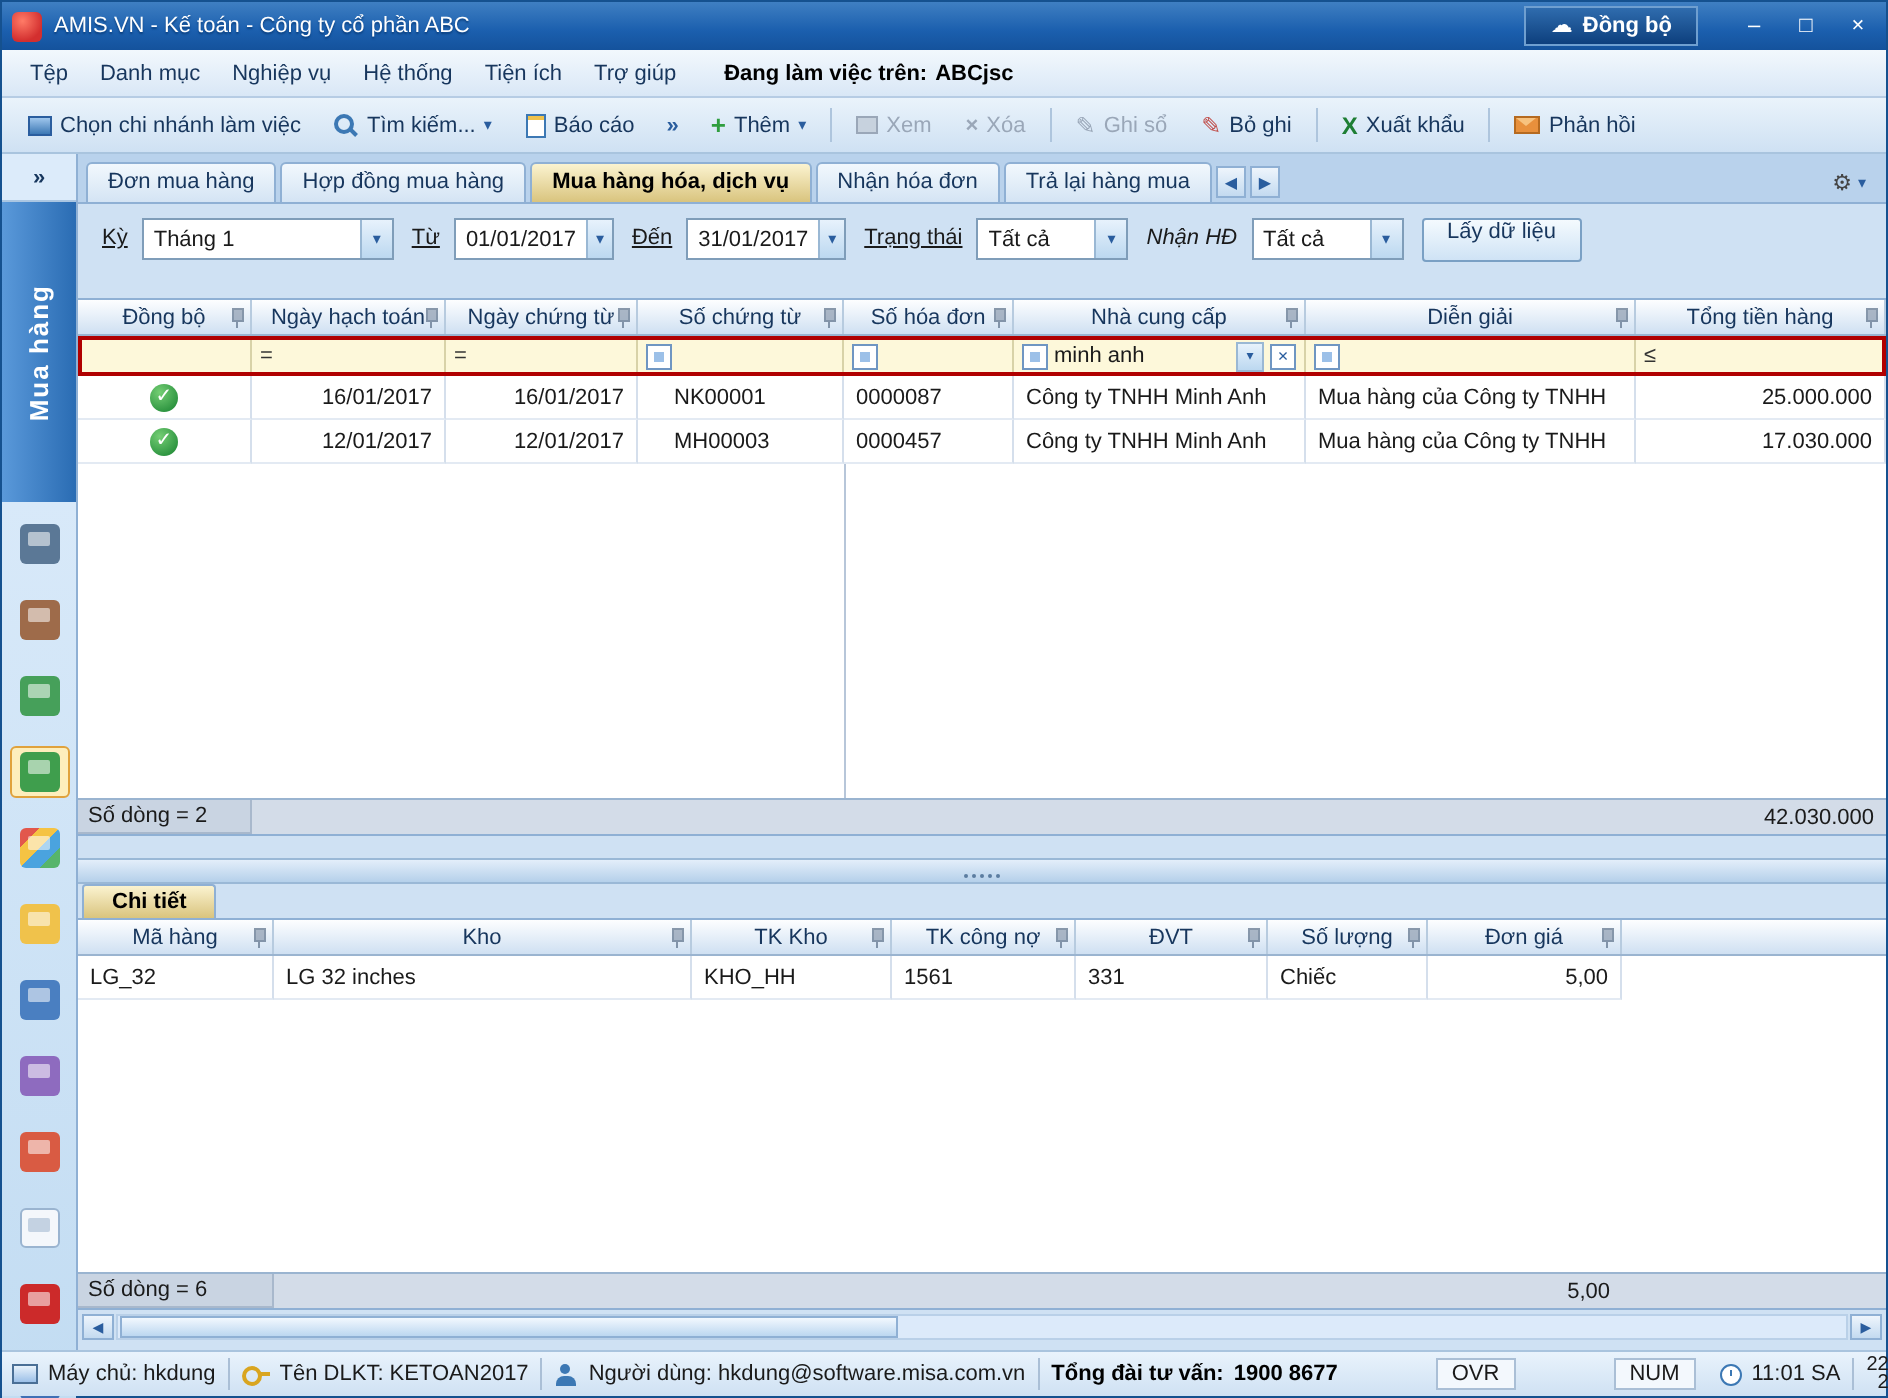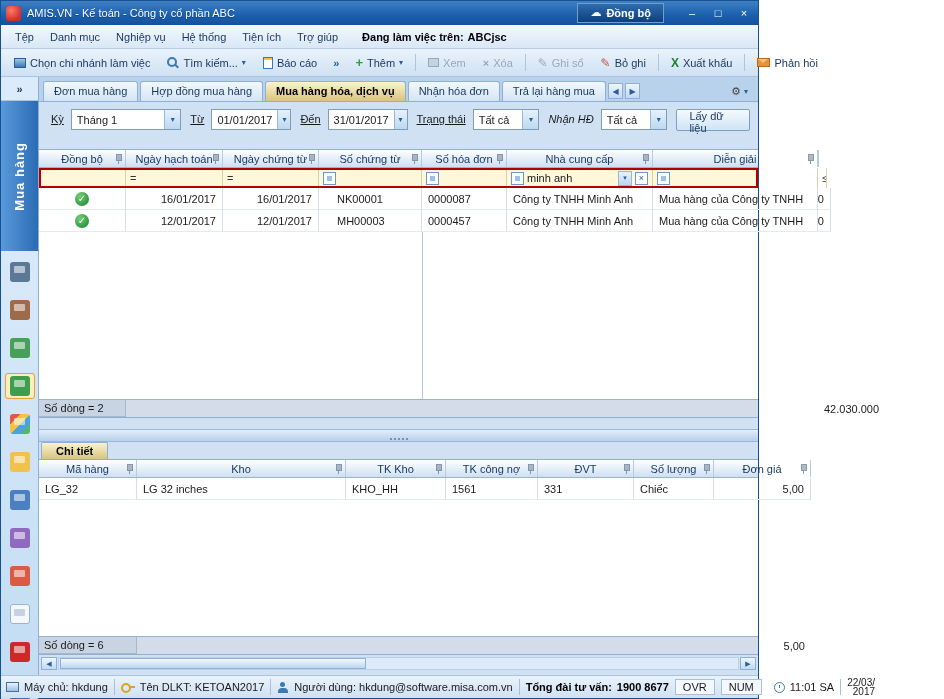--- a/index.html
+++ b/index.html
@@ -1,18 +1,18 @@
 <!DOCTYPE html>
 <html><head>
 <meta charset="utf-8">
 <style>
   * { margin:0; padding:0; box-sizing:border-box; }
   html,body { width:944px; height:699px; }
   body { overflow:hidden; font-family:"Liberation Sans","DejaVu Sans",sans-serif; font-size:11px; color:#1a1a1a; cursor:default; }
-  .window { width:759px; height:699px; display:flex; flex-direction:column; background:#eab308; border:1px solid #15518f; }
+  .window { width:944px; height:699px; display:flex; flex-direction:column; background:#eab308; border:1px solid #15518f; }
 
   
   .titlebar { height:24px; flex:none; background:linear-gradient(#3f7fc2,#1b5fae 60%,#14529c); display:flex; align-items:center; padding:0 4px 0 5px; gap:6px; color:#fff; }
   .app-logo { width:15px; height:15px; border-radius:3px; background:radial-gradient(circle at 35% 30%, #ff7b67, #d32f2f 70%); flex:none; }
   .title-text { font-size:11px; text-shadow:0 1px 1px #0b3f7d; white-space:nowrap; }
   .sync-btn { margin-left:auto; display:flex; align-items:center; gap:5px; background:linear-gradient(#2f6cae,#0d3f7d); border:1px solid #6f9fd0; padding:2px 12px 3px; font-weight:bold; color:#fff; }
   .win-btn { width:20px; height:18px; display:flex; align-items:center; justify-content:center; color:#fff; font-size:11px; }
   .win-sep { width:6px; }
 
   
@@ -122,21 +122,21 @@
   .hscroll { height:17px; flex:none; background:#cfe1f3; display:flex; align-items:center; gap:1px; padding:2px 2px; }
   .hs-btn { width:16px; height:13px; flex:none; background:linear-gradient(#eef5fc,#c3daf0); border:1px solid #8fb0d4; font-size:7px; color:#2a5d9e; display:flex; align-items:center; justify-content:center; }
   .hs-track { flex:1; height:13px; background:#dceafa; border:1px solid #b9d0e8; position:relative; }
   .hs-thumb { position:absolute; left:1px; top:0; bottom:0; width:45%; background:linear-gradient(#f2f8fe,#bcd7f0); border:1px solid #8fb0d4; }
   .spacer-strip { flex:1; background:#cfe1f3; }
 
   
   .statusbar { height:23px; flex:none; background:linear-gradient(#e9f3fc,#cfe1f3); border-top:1px solid #a9c4de; display:flex; align-items:center; padding:0 5px; gap:6px; white-space:nowrap; }
   .sb-seg { display:flex; align-items:center; gap:5px; }
   .sb-sep { width:1px; height:16px; background:#aabfd6; flex:none; }
-  .sb-box { background:#f3f8fd; border:1px solid #aabfd6; padding:1px 7px; }
+  .sb-box { background:#f3f8fd; border:1px solid #aabfd6; padding:1px 7px;margin-left:43px; }
   .hotline { font-weight:bold; color:#000; }
   .sb-date { font-size:10px; line-height:9px; text-align:right; }
   .ic-server { width:13px; height:10px; border:1px solid #4a6f96; background:linear-gradient(#e8f2fb,#9cc0e8); flex:none; }
   .ic-key { width:14px; height:8px; position:relative; flex:none; }
   .ic-key::before { content:""; position:absolute; left:0; top:0; width:6px; height:6px; border:2px solid #d9a520; border-radius:50%; }
   .ic-key::after { content:""; position:absolute; left:8px; top:3px; width:6px; height:2px; background:#d9a520; }
   .ic-user { position:relative; width:12px; height:11px; flex:none; }
   .ic-user::before { content:""; position:absolute; top:0; left:3px; width:5px; height:5px; border-radius:50%; background:#3c78b4; }
   .ic-user::after { content:""; position:absolute; bottom:0; left:1px; width:10px; height:5px; border-radius:4px 4px 0 0; background:#3c78b4; }
   .ic-clock { width:11px; height:11px; border-radius:50%; border:1px solid #3c78b4; background:#fff; position:relative; flex:none; }

